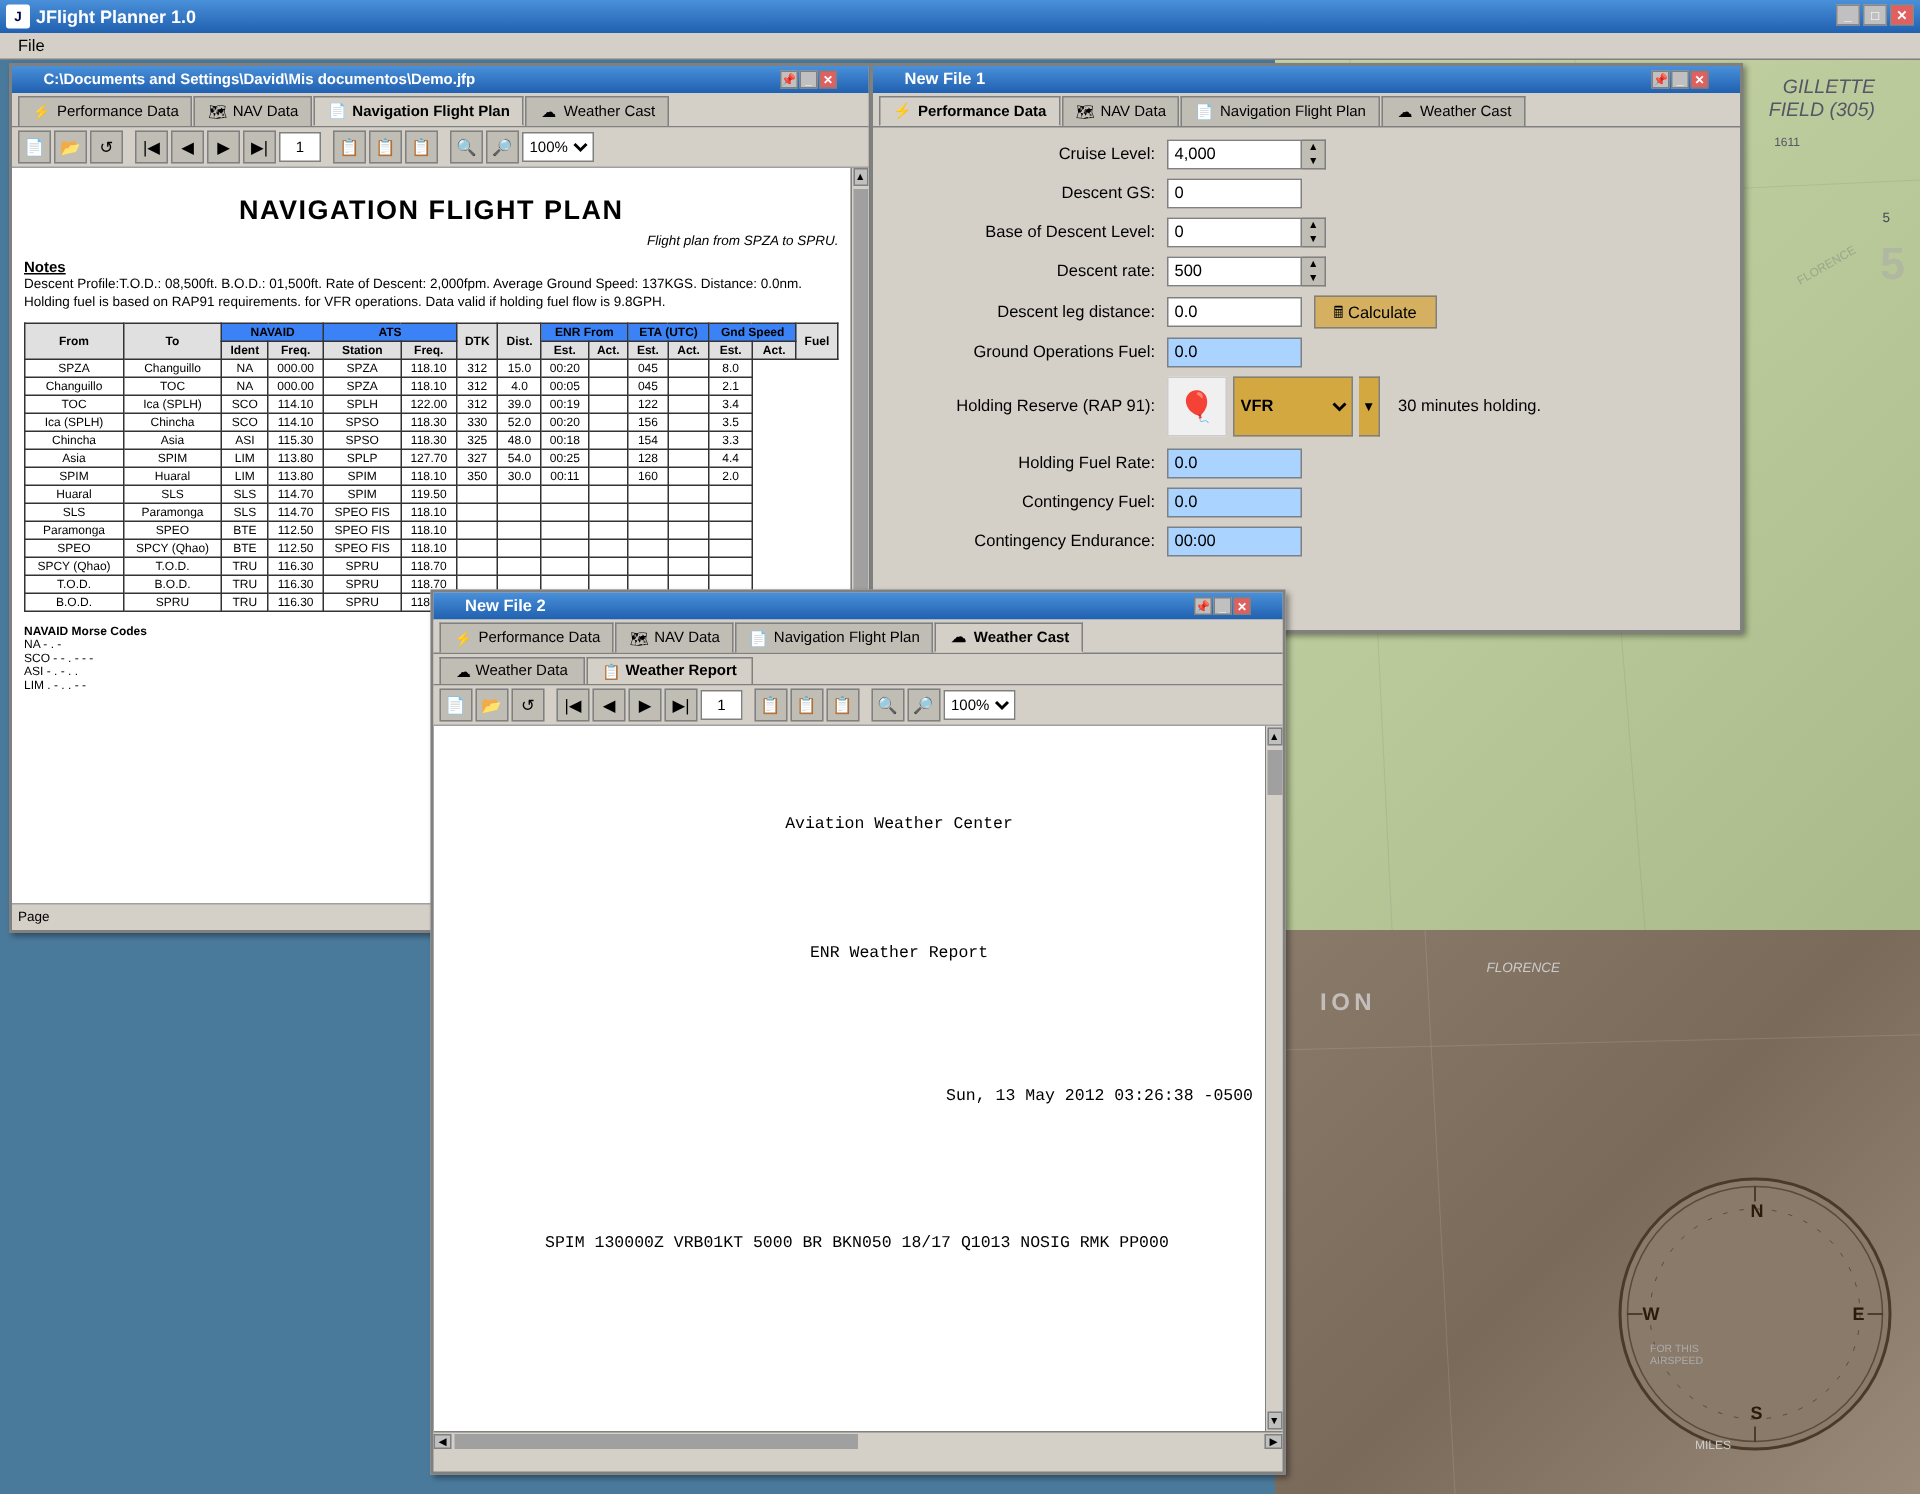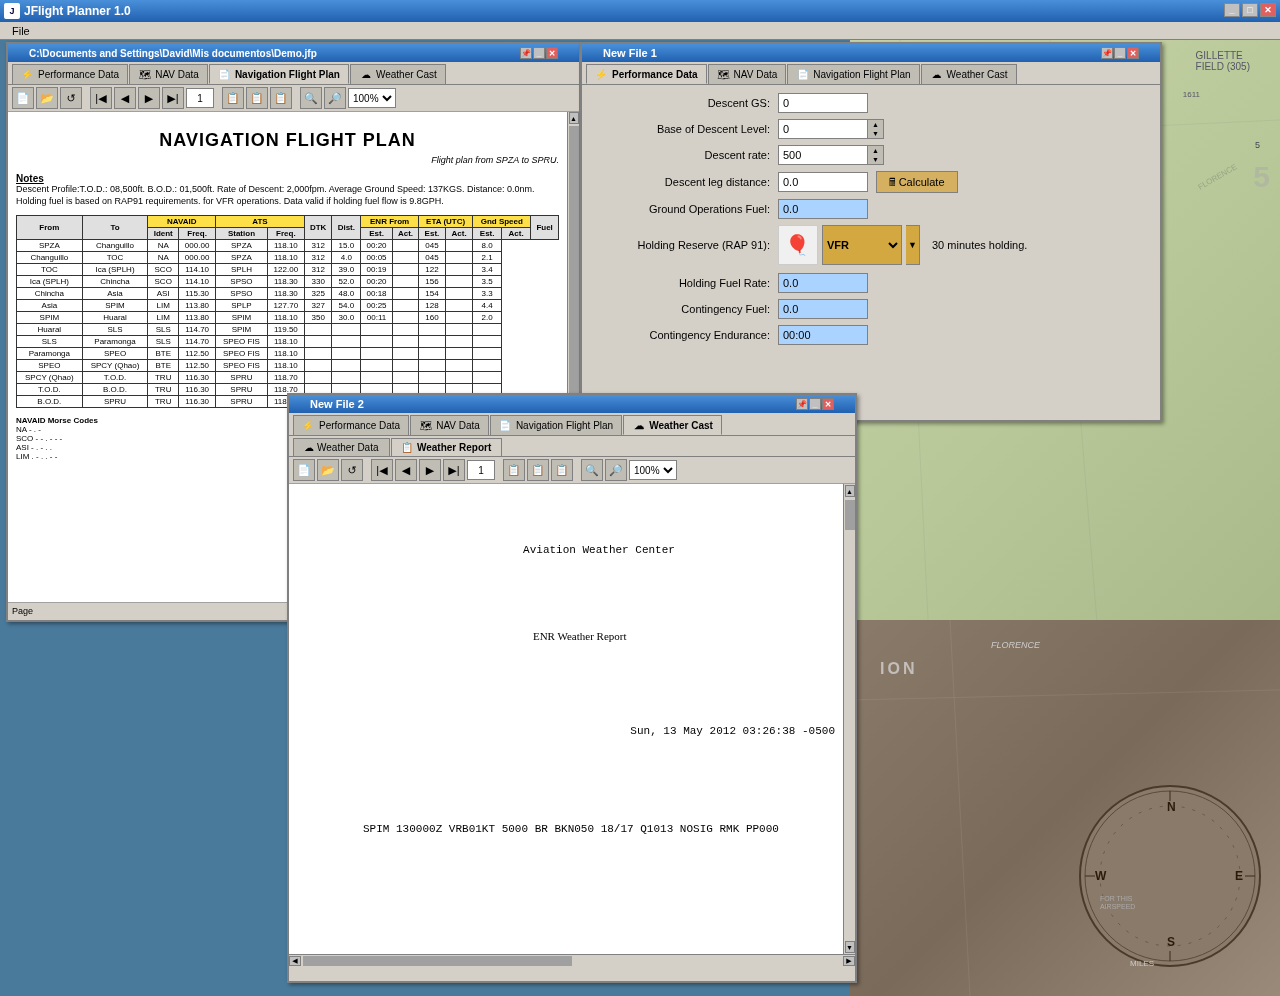--- a/index.html
+++ b/index.html
@@ -222,21 +222,21 @@
       border: 1px solid #333;
       padding: 1px 3px;
       text-align: center;
       white-space: nowrap;
     }
     .fp-table th {
       background: #e0e0e0;
       font-weight: bold;
     }
     .fp-table .header-group {
-      background: #fde047;
+      background: #3b82f6;
     }
 
     
     .perf-form {
       padding: 8px 16px;
     }
     .perf-row {
       display: flex;
       align-items: center;
       margin-bottom: 6px;
@@ -403,21 +403,21 @@
     <div class="title-btn">□</div>
     <div class="title-btn close">✕</div>
   </div>
 </div>
 
 <div class="menu-bar">
   <div class="menu-item">File</div>
 </div>
 
 <div class="right-map">
-  <div style="position:absolute;top:10px;right:30px;font-size:10px;color:#556;">GILLETTE<br>FIELD (305)</div>
+  <div style="position:absolute;top:10px;right:30px;font-size:13px;color:#556;font-style:italic;text-align:right;">GILLETTE<br>FIELD (305)</div>
   <div style="position:absolute;top:50px;right:80px;font-size:8px;color:#556;">1611</div>
   <div style="position:absolute;top:100px;right:20px;font-size:9px;color:#445;">5</div>
   <svg style="position:absolute;top:0;left:0;width:100%;height:100%;opacity:0.3">
     <line x1="0" y1="100" x2="430" y2="80" stroke="#888" stroke-width="0.5"></line>
     <line x1="50" y1="0" x2="80" y2="620" stroke="#888" stroke-width="0.5"></line>
     <line x1="200" y1="0" x2="250" y2="620" stroke="#888" stroke-width="0.5"></line>
     <text x="350" y="150" fill="#556" font-size="8" transform="rotate(-30,350,150)">FLORENCE</text>
   </svg>
   <div style="position:absolute;top:120px;right:10px;font-size:30px;color:#aaa;font-weight:bold;opacity:0.5">5</div>
 </div>
@@ -816,20 +816,28 @@
       <span>Navigation Flight Plan</span>
     </div>
     <div class="tab">
       <span class="tab-icon">☁</span>
       <span>Weather Cast</span>
     </div>
   </div>
 
   <div class="perf-form">
     <div class="perf-row">
+      <div class="perf-label">Cruise Level:</div>
+      <input class="perf-input" type="text" value="4,000" style="">
+      <div class="perf-spinner">
+        <div class="spinner-up">▲</div>
+        <div class="spinner-down">▼</div>
+      </div>
+    </div>
+    <div class="perf-row">
       <div class="perf-label">Descent GS:</div>
       <input class="perf-input" type="text" value="0" style="">
     </div>
     <div class="perf-row">
       <div class="perf-label">Base of Descent Level:</div>
       <input class="perf-input" type="text" value="0" style="">
       <div class="perf-spinner">
         <div class="spinner-up">▲</div>
         <div class="spinner-down">▼</div>
       </div>
@@ -943,21 +951,21 @@
       <option>75%</option>
     </select>
   </div>
 
   <div style="display:flex;height:470px;">
     <div class="win-content win-scroll-area" style="flex:1;">
       <div class="weather-content">
         <div style="text-align:center;margin-bottom:4px;">
           <span>Aviation Weather Center</span>
         </div>
-        <div style="text-align:center;margin-bottom:12px;font-family:Liberation Serif, serif;">
+        <div style="text-align:center;margin-bottom:12px;">
           <span>ENR Weather Report</span>
         </div>
         <div style="text-align:right;margin-bottom:16px;">
           <span>Sun, 13 May 2012 03:26:38 -0500</span>
         </div>
         <div style="margin-bottom:80px;">
           <span>SPIM 130000Z VRB01KT 5000 BR BKN050 18/17 Q1013 NOSIG RMK PP000</span>
         </div>
         
         

